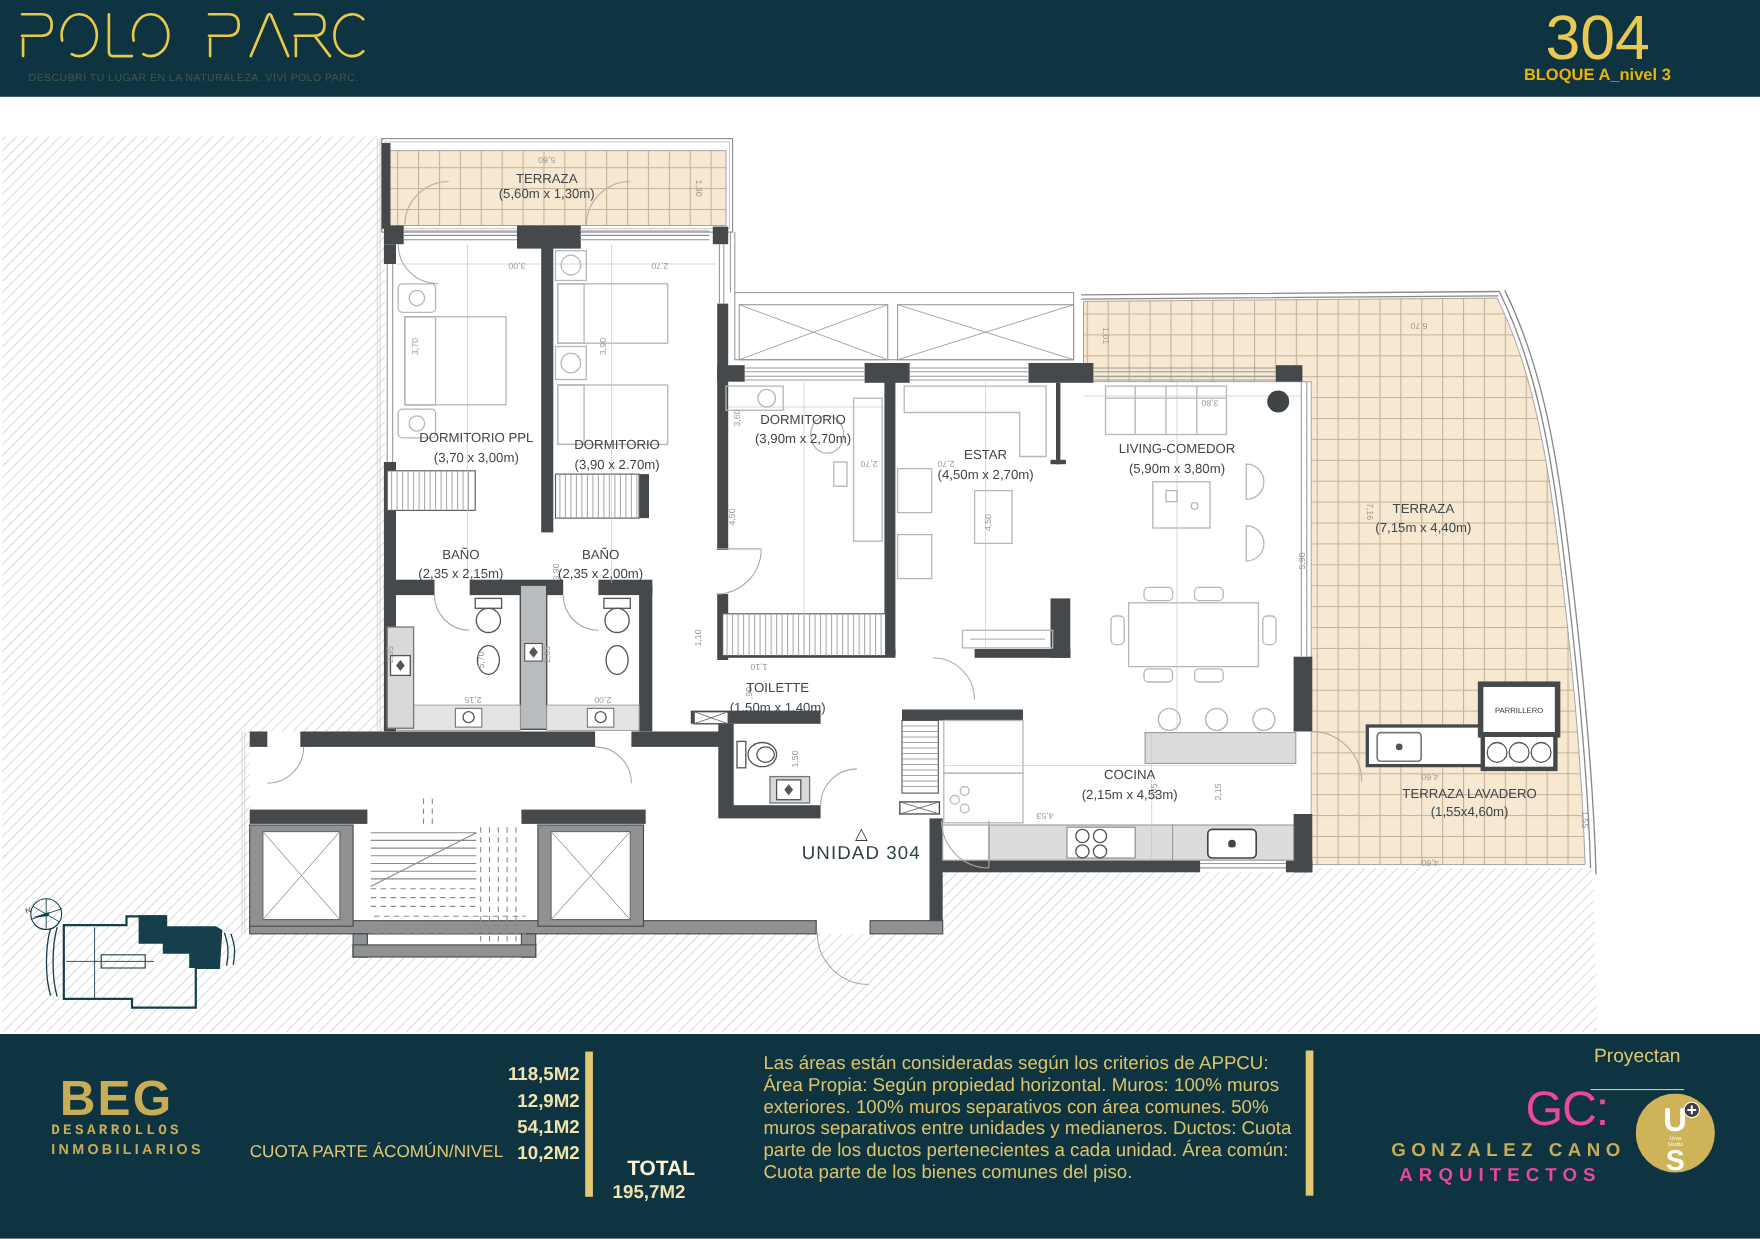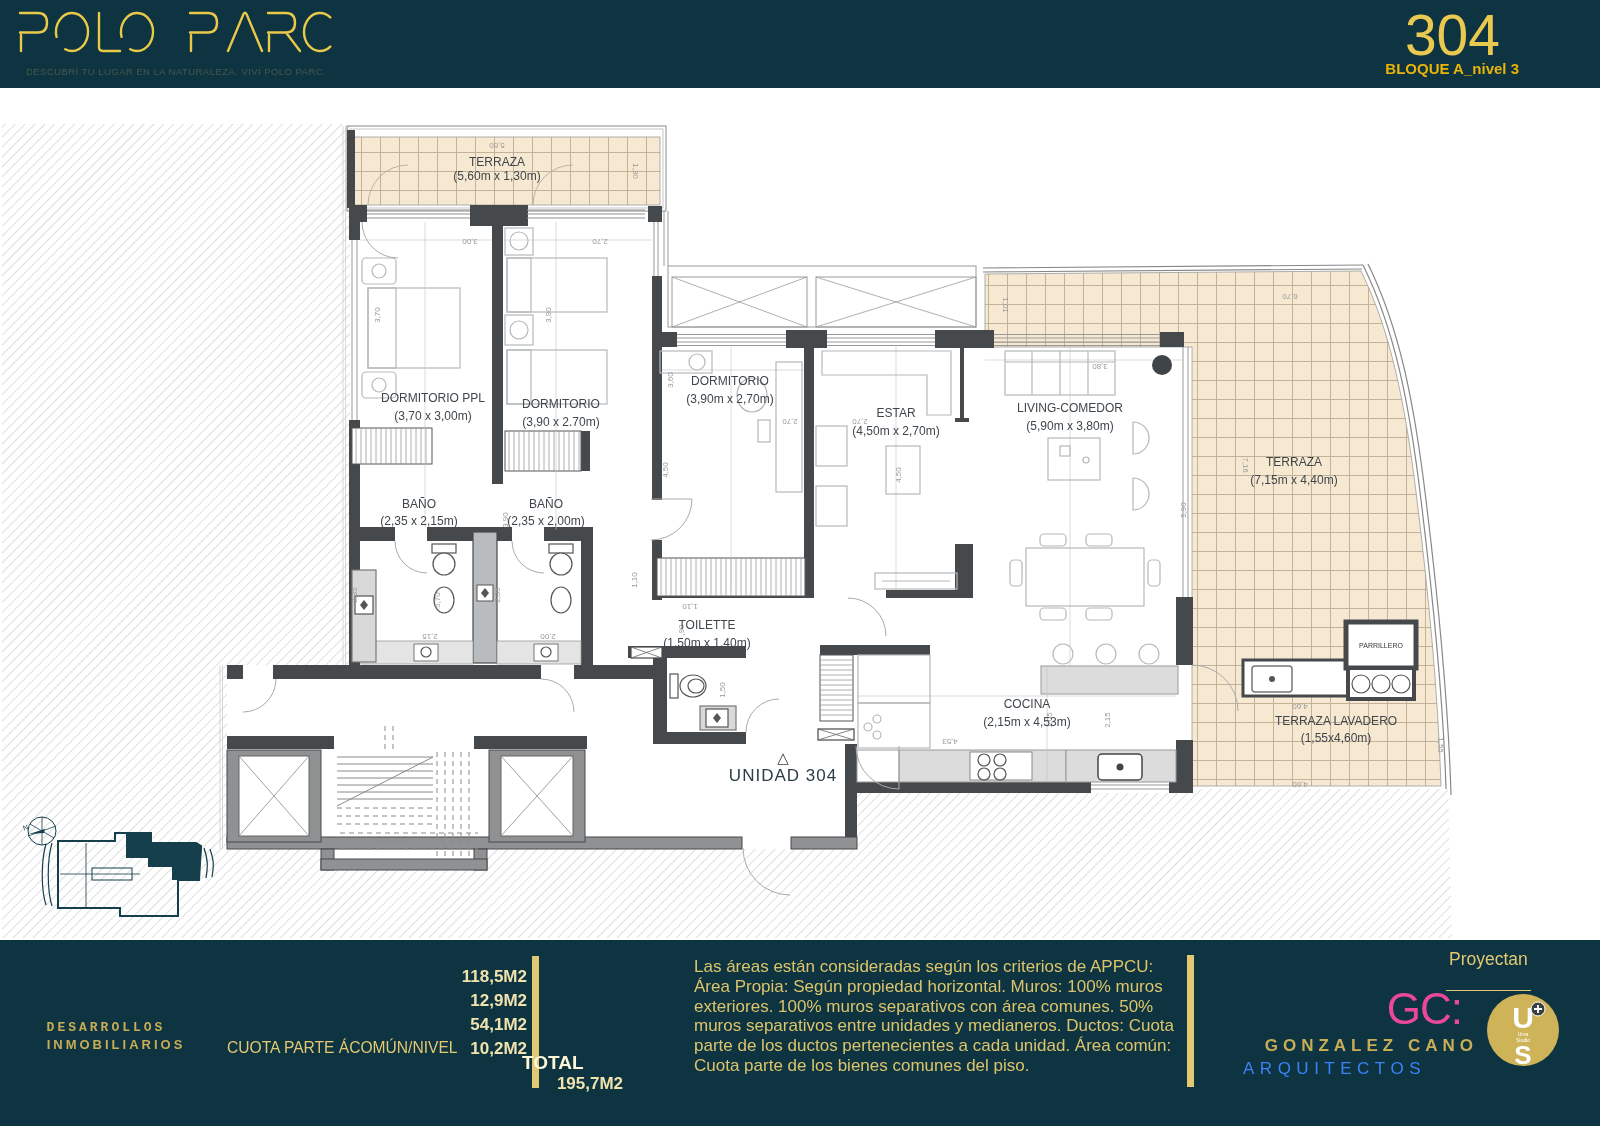--- a/index.html
+++ b/index.html
@@ -401,45 +401,46 @@
 
       <path d="M313.3,8.45 A16,19 0 1 0 313.3,37.55"></path>
     </g>
   </svg>
   <div class="abs" style="left:26px;top:66px;font-size:9.5px;letter-spacing:0.45px;color:#46584a;">DESCUBRÍ TU LUGAR EN LA NATURALEZA. VIVÍ POLO PARC.</div>
   <div class="abs gold" style="left:1398px;top:7px;width:102px;text-align:right;font-size:57px;line-height:57px;">304</div>
   <div class="abs" style="left:1269px;top:60px;width:250px;text-align:right;font-size:15px;font-weight:bold;color:#eab308;">BLOQUE A_nivel 3</div>
 </div>
 
 <div id="footer" class="abs">
+  <div class="abs" style="left:0;top:33px;width:212px;text-align:center;color:#c9ad56;font-size:45px;font-weight:bold;letter-spacing:2px;">BEG</div>
   <div class="abs" style="left:0;top:80px;width:212px;text-align:center;color:#c9ad56;font-size:13px;letter-spacing:3px;font-weight:bold;font-family:Liberation Mono, monospace;">DESARROLLOS</div>
   <div class="abs" style="left:10px;top:97px;width:212px;text-align:center;color:#c9ad56;font-size:13px;letter-spacing:3px;font-weight:bold;">INMOBILIARIOS</div>
 
   <div class="abs" style="left:227px;top:99px;width:300px;color:#e3c873;font-size:15.6px;">CUOTA PARTE ÁCOMÚN/NIVEL</div>
   <div class="abs" style="left:380px;top:25px;width:147px;color:#f0e3ad;font-size:17px;line-height:24px;font-weight:bold;text-align:right;">
     118,5M2<br>12,9M2<br>54,1M2<br>10,2M2
   </div>
   <div class="abs" style="left:532px;top:16px;width:7px;height:132px;background:#e3c873;"></div>
-  <div class="abs" style="left:522px;top:112px;width:90px;text-align:left;color:#fdf6d8;font-size:19px;font-weight:bold;">TOTAL</div>
+  <div class="abs" style="left:556px;top:112px;width:90px;text-align:center;color:#fdf6d8;font-size:19px;font-weight:bold;">TOTAL</div>
   <div class="abs" style="left:545px;top:134px;width:90px;text-align:center;color:#f0e3ad;font-size:17px;font-weight:bold;">195,7M2</div>
 
   <div class="abs" style="left:694px;top:17px;width:520px;color:#dcc46c;font-size:17px;line-height:19.8px;">
     Las áreas están consideradas según los criterios de APPCU:<br>
     Área Propia: Según propiedad horizontal. Muros: 100% muros<br>
     exteriores. 100% muros separativos con área comunes. 50%<br>
     muros separativos entre unidades y medianeros. Ductos: Cuota<br>
     parte de los ductos pertenecientes a cada unidad. Área común:<br>
     Cuota parte de los bienes comunes del piso.
   </div>
   <div class="abs" style="left:1187px;top:15px;width:7px;height:132px;background:#e3c873;"></div>
 
   <div class="abs" style="left:1446px;top:9px;color:#e3c873;font-size:17.5px;border-bottom:1.5px solid #e3c873;padding:0 3px 20px 3px;">Proyectan</div>
   <div class="abs" style="left:1382px;top:44px;width:80px;text-align:right;color:#ec4899;font-size:44px;letter-spacing:-1px;">GC:</div>
   <div class="abs" style="left:1250px;top:96px;width:228px;text-align:right;color:#c9ad56;font-size:17px;letter-spacing:5px;font-weight:bold;">GONZALEZ CANO</div>
-  <div class="abs" style="left:1198px;top:119px;width:228px;text-align:right;color:#3b82f6;font-size:17px;letter-spacing:5.5px;font-weight:normal;">ARQUITECTOS</div>
+  <div class="abs" style="left:1228px;top:119px;width:228px;text-align:right;color:#ec4899;font-size:17px;letter-spacing:5.5px;font-weight:bold;">ARQUITECTOS</div>
   <svg class="abs" style="left:1487px;top:54px;" width="80" height="80" viewBox="0 0 80 80">
     <circle cx="36" cy="36" r="36" fill="#cfb359"></circle>
     <text x="36" y="34" text-anchor="middle" font-size="30" font-weight="bold" fill="#ffffff">U</text>
     <text x="36" y="42" text-anchor="middle" font-size="5" fill="#ffffff">Urva</text>
     <text x="36" y="48" text-anchor="middle" font-size="5" fill="#ffffff">Studio</text>
     <text x="36" y="70" text-anchor="middle" font-size="26" font-weight="bold" fill="#ffffff">S</text>
     <circle cx="51" cy="15" r="7" fill="#3c4043" stroke="#ffffff" stroke-width="1"></circle>
     <path d="M51,11 V19 M47,15 H55" stroke="#ffffff" stroke-width="1.8"></path>
   </svg>
 </div>

